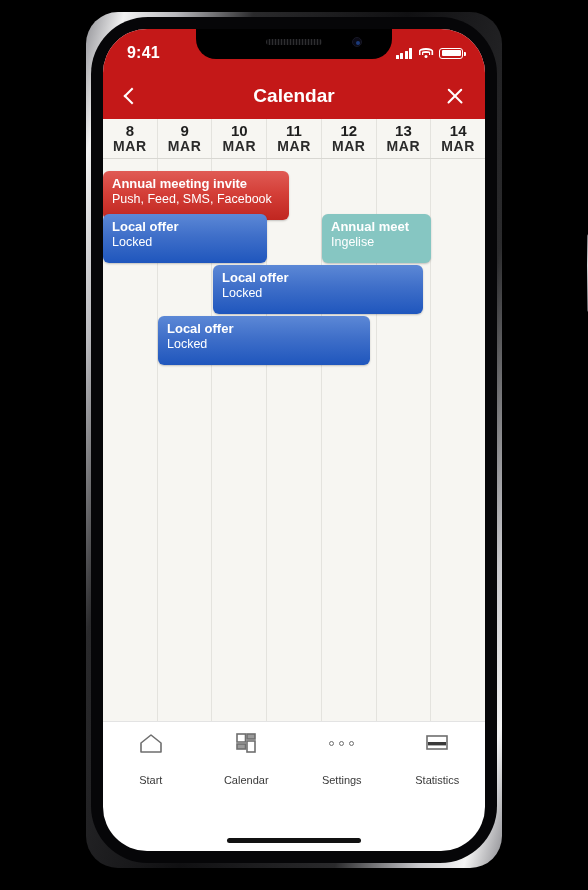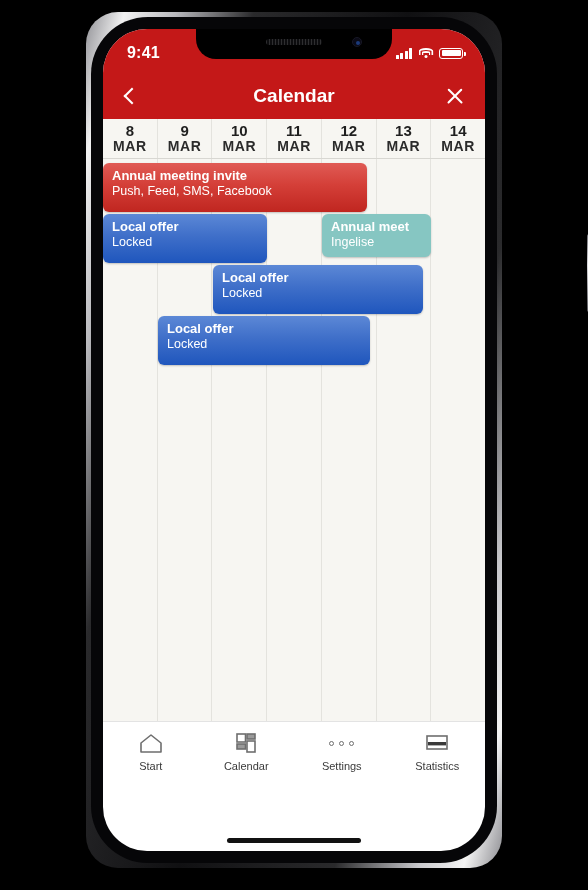--- a/index.html
+++ b/index.html
@@ -131,21 +131,21 @@
   }
   .ev-title { font-size:13px; font-weight:700; line-height:1.25; white-space:nowrap; }
   .ev-sub { font-size:12.5px; font-weight:400; line-height:1.25; white-space:nowrap; }
   .ev-red  { background: linear-gradient(180deg,#e05b55 0%,#d43f38 45%,#c02620 100%); }
   .ev-blue { background: linear-gradient(180deg,#5c88d6 0%,#3f6fc9 45%,#1f56bd 100%); }
   .ev-teal { background:#86c6c2; }
 
   
   .tabbar { height:76px; background:#fff; border-top:1px solid #e3e3e3;
     display:flex; align-items:flex-start; padding-top:10px; }
-  .tab { flex:1; display:flex; flex-direction:column; align-items:center; gap:6px; cursor:pointer; }
+  .tab { flex:1; display:flex; flex-direction:column; align-items:center; gap:20px; cursor:pointer; }
   .tab-label { font-size:11px; color:#3a3a3a; }
   .ic { width:26px; height:22px; position:relative; }
   .ic-home { }
   .ic-home svg, .ic-cal svg, .ic-stat svg { display:block; }
   .ic-dots { display:flex; align-items:center; justify-content:center; gap:5px; height:22px; }
   .ic-dots i { width:5px; height:5px; border:1px solid #6e6e6e; border-radius:50%; display:block; }
 
   .home-ind { position:absolute; left:50%; transform:translateX(-50%); bottom:8px;
     width:134px; height:5px; border-radius:3px; background:#111; }
 </style>
@@ -233,31 +233,31 @@
           <div class="gcol"></div>
           <div class="gcol"></div>
           <div class="gcol"></div>
           <div class="gcol"></div>
           <div class="gcol"></div>
           <div class="gcol"></div>
         </div>
 
         <div class="events">
 
-          <div class="event ev-red" style="left:0px; top:4px; width:264px; height:49px;">
+          <div class="event ev-red" style="left:0px; top:12px; width:186px; height:49px;">
             <div class="ev-title">Annual meeting invite</div>
             <div class="ev-sub">Push, Feed, SMS, Facebook</div>
           </div>
 
           <div class="event ev-blue" style="left:0px; top:55px; width:164px; height:49px;">
             <div class="ev-title">Local offer</div>
             <div class="ev-sub">Locked</div>
           </div>
 
-          <div class="event ev-teal" style="left:219px; top:55px; width:109px; height:43px;">
+          <div class="event ev-teal" style="left:219px; top:55px; width:109px; height:49px;">
             <div class="ev-title">Annual meet</div>
             <div class="ev-sub">Ingelise</div>
           </div>
 
           <div class="event ev-blue" style="left:110px; top:106px; width:210px; height:49px;">
             <div class="ev-title">Local offer</div>
             <div class="ev-sub">Locked</div>
           </div>
 
           <div class="event ev-blue" style="left:55px; top:157px; width:212px; height:49px;">

